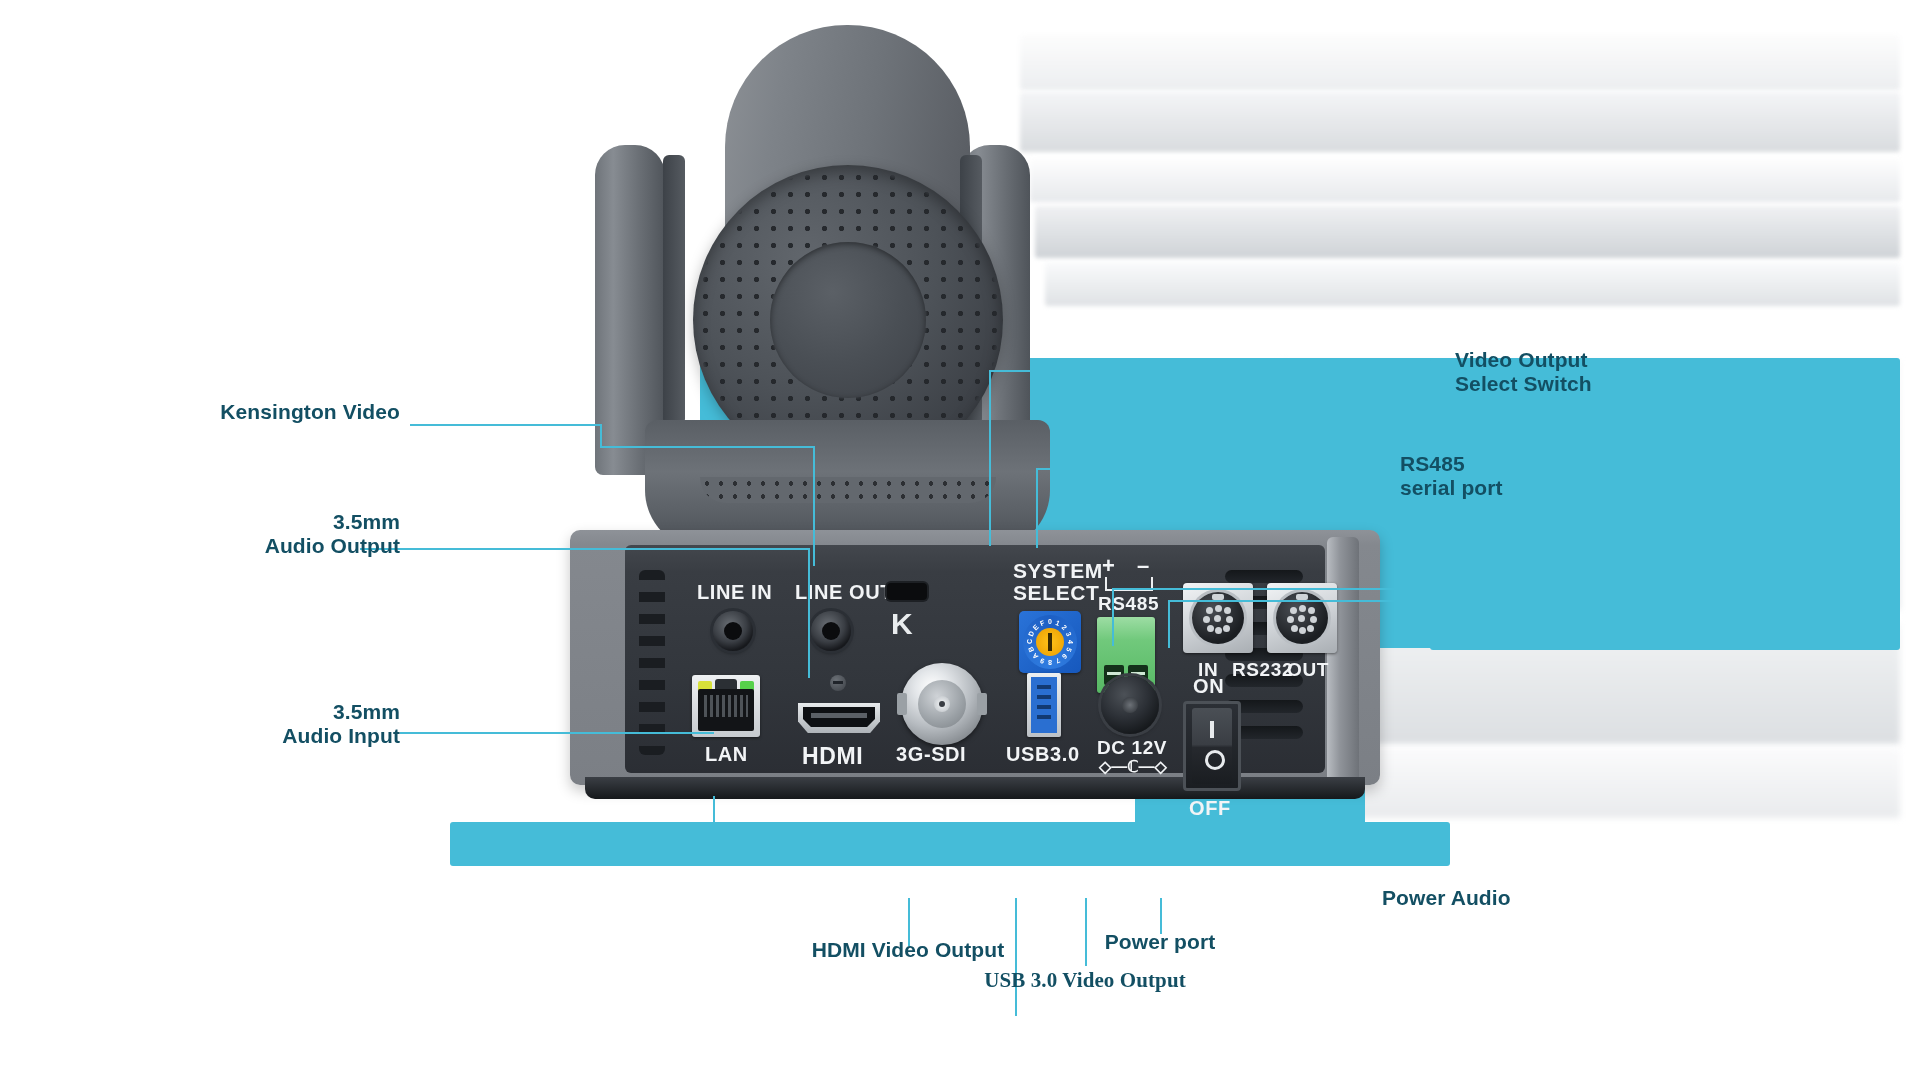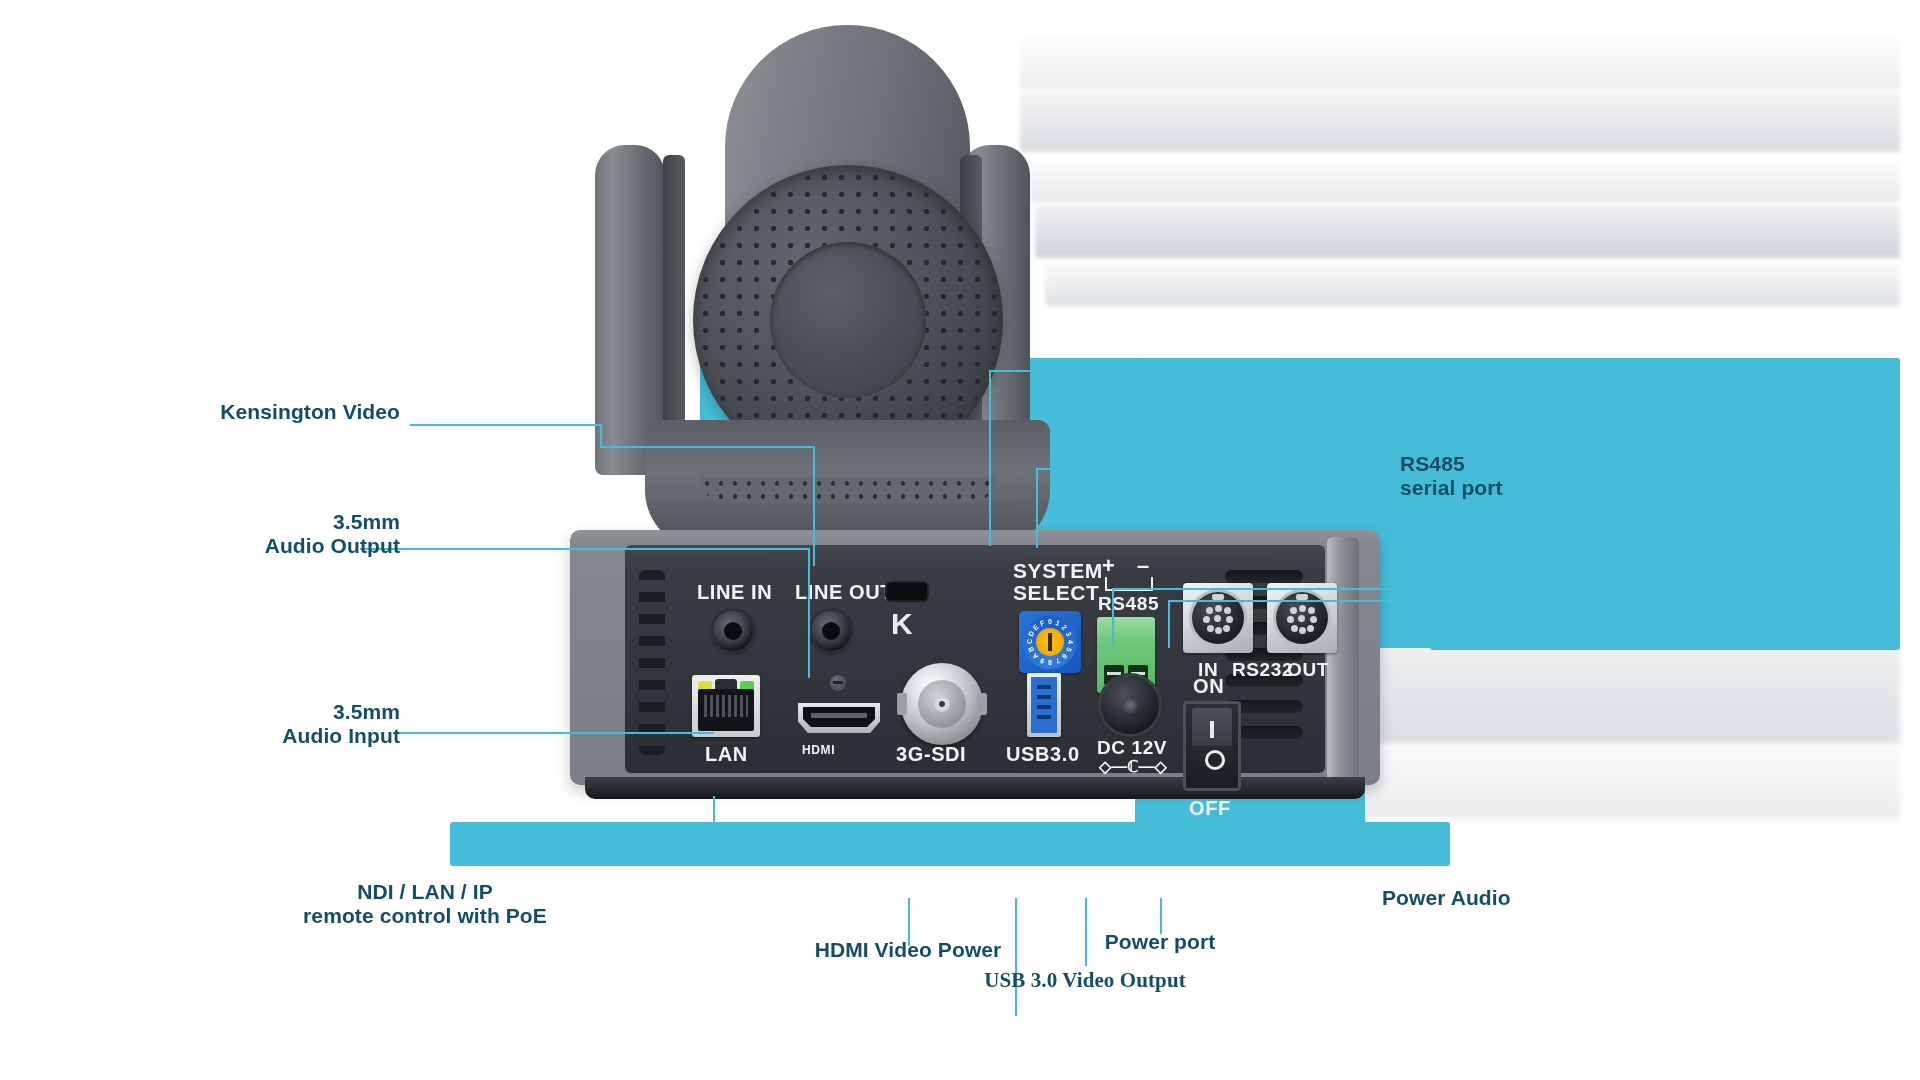--- a/index.html
+++ b/index.html
@@ -317,21 +317,21 @@
         <div class="led r"></div>
       <div class="mouth"></div>
         <div class="pins"></div>
     </div>
     <span class="silk" style="left:90px;top:718px;font-size:20px;">LAN</span>
 
     <div class="screw" style="left:215px;top:650px;"></div>
     <div class="hdmi" style="left:183px;top:678px;">
       <div class="in"></div>
     </div>
-    <span class="silk" style="left:187px;top:718px;font-size:12px;">HDMI</span>
+    <span class="silk" style="left:187px;top:718px;font-size:23px;">HDMI</span>
 
     <div class="bnc" style="left:286px;top:638px;">
       <div class="ear" style="left:-4px;"></div>
         <div class="ear" style="left:76px;"></div>
       <div class="ring2"></div>
         <div class="core"></div>
     </div>
     <span class="silk" style="left:281px;top:718px;font-size:20px;">3G-SDI</span>
 
     <div class="usb" style="left:412px;top:648px;">
@@ -388,30 +388,30 @@
   <div class="lead h" style="left:1168px;top:600px;width:320px;"></div>
 
   <div class="callout r" style="left:200px;top:400px;width:200px;">Kensington Video</div>
 
   <div class="callout r" style="left:170px;top:510px;width:230px;">3.5mm
 Audio Output</div>
 
   <div class="callout r" style="left:170px;top:700px;width:230px;">3.5mm
 Audio Input</div>
 
-  <div class="callout c" style="left:260px;top:880px;width:330px;">NDI / LAN / IP
-remote control with PoE</div>
-
-  <div class="callout c" style="left:718px;top:938px;width:380px;">HDMI Video Power</div>
+
+  <div class="callout c" style="left:718px;top:938px;width:380px;">HDMI Video Output</div>
 
 
   <div class="callout c" style="left:900px;top:968px;width:370px;font-family:Liberation Serif, serif;">USB 3.0 Video Output</div>
 
   <div class="callout c" style="left:1040px;top:930px;width:240px;">Power port</div>
 
   <div class="callout l" style="left:1382px;top:886px;width:260px;">Power Audio</div>
 
+  <div class="callout l" style="left:1455px;top:348px;width:260px;">Video Output
+Select Switch</div>
 
   <div class="callout l" style="left:1400px;top:452px;width:240px;">RS485
 serial port</div>
 
 
 </div>
 
 </body></html>

